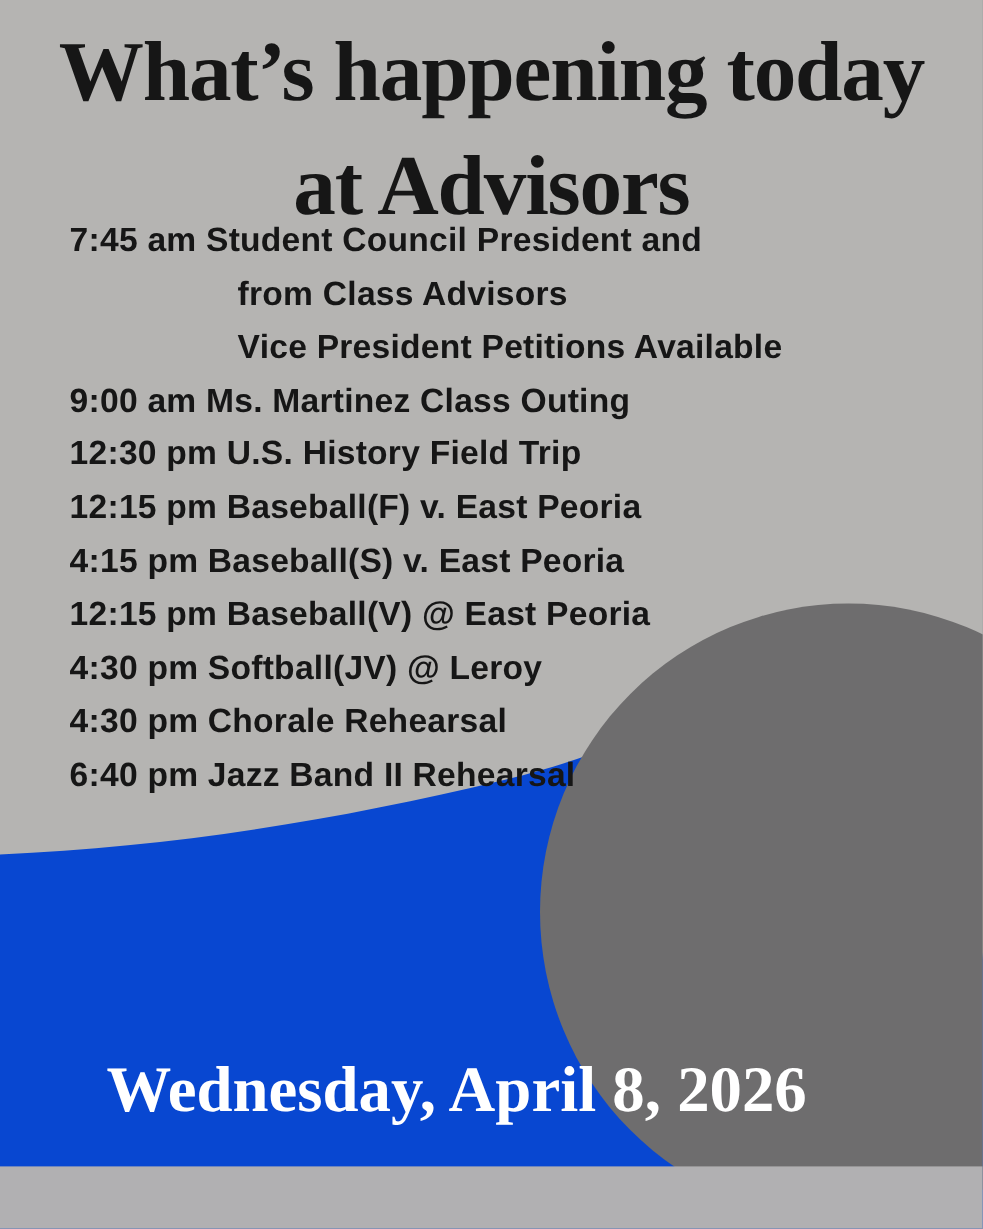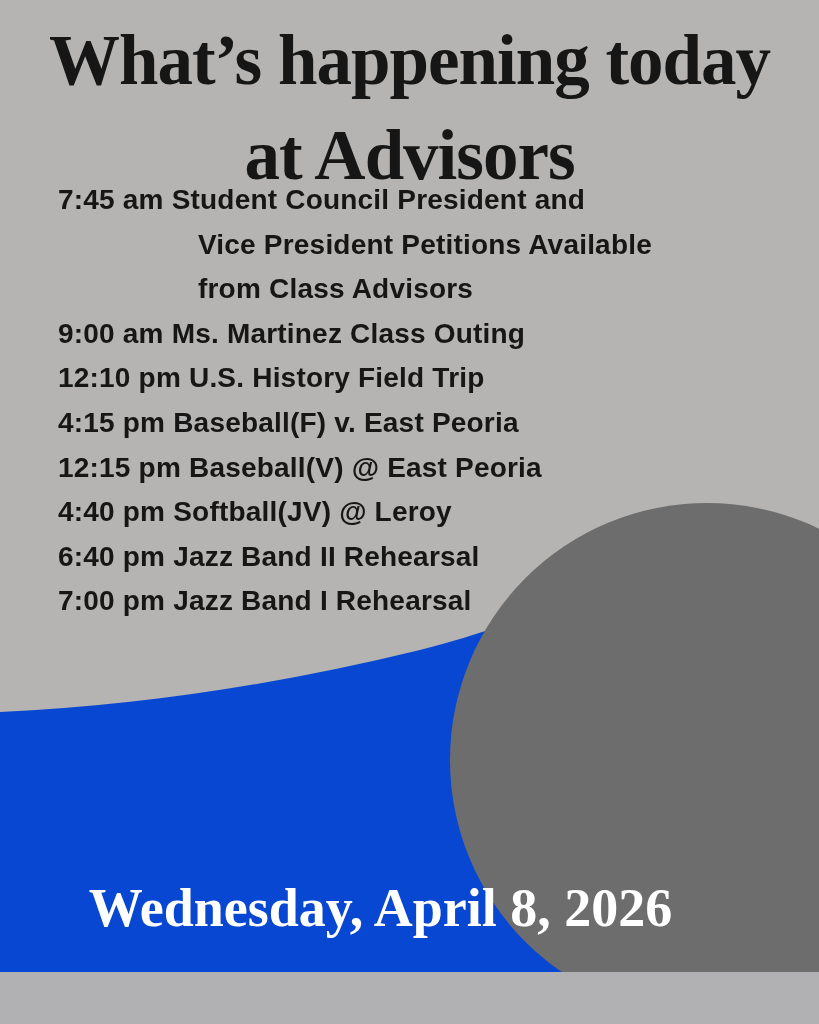--- a/index.html
+++ b/index.html
@@ -78,26 +78,27 @@
     <rect x="0" y="972" width="819" height="52" style="fill: var(--bottom_bar, #b1b0b2)"></rect>
   </svg>
 
   <div class="poster-title">
     <div>What’s happening today</div>
     <div>at Advisors</div>
   </div>
 
   <div class="events-list">
       <div class="event-line">7:45 am Student Council President and</div>
+      <div class="event-line indent">from Class Advisors</div>
       <div class="event-line indent">Vice President Petitions Available</div>
-      <div class="event-line indent">from Class Advisors</div>
       <div class="event-line">9:00 am Ms. Martinez Class Outing</div>
-      <div class="event-line">12:10 pm U.S. History Field Trip</div>
-      <div class="event-line">4:15 pm Baseball(F) v. East Peoria</div>
+      <div class="event-line">12:30 pm U.S. History Field Trip</div>
+      <div class="event-line">12:15 pm Baseball(F) v. East Peoria</div>
+      <div class="event-line">4:15 pm Baseball(S) v. East Peoria</div>
       <div class="event-line">12:15 pm Baseball(V) @ East Peoria</div>
-      <div class="event-line">4:40 pm Softball(JV) @ Leroy</div>
+      <div class="event-line">4:30 pm Softball(JV) @ Leroy</div>
+      <div class="event-line">4:30 pm Chorale Rehearsal</div>
       <div class="event-line">6:40 pm Jazz Band II Rehearsal</div>
-      <div class="event-line">7:00 pm Jazz Band I Rehearsal</div>
     </div>
 
   <div class="event-date">Wednesday, April 8, 2026</div>
 
 </div>
 
 </body></html>

